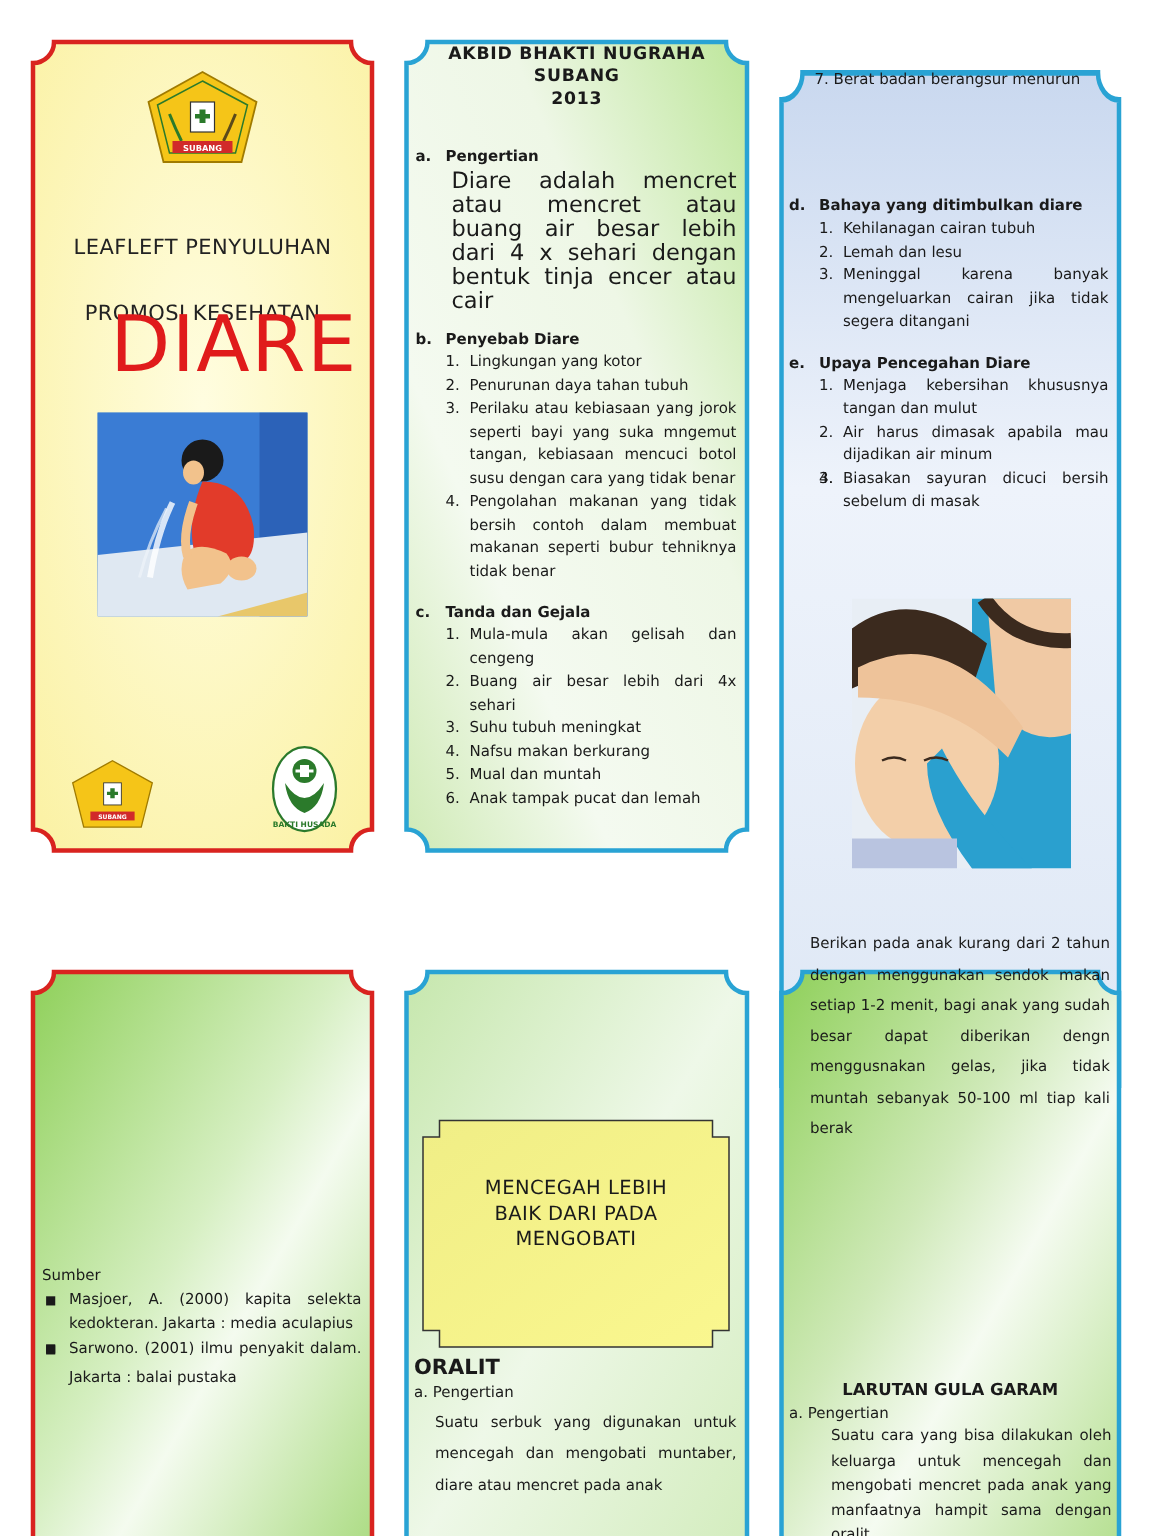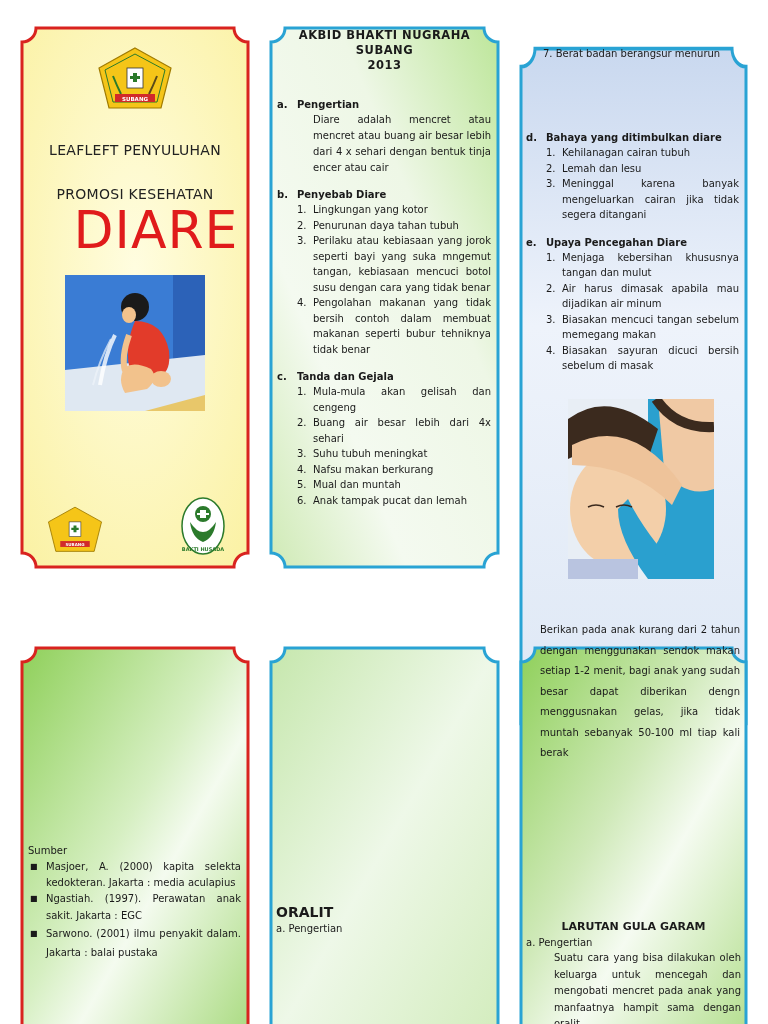--- a/index.html
+++ b/index.html
@@ -9,26 +9,26 @@
     font-family: "DejaVu Sans", sans-serif;
     color:#1a1a1a;
   }
   .frame {
     position:absolute; box-sizing:border-box;
   }
   .frame svg { position:absolute; left:0; top:0; width:100%; height:100%; overflow:visible; }
   .content { position:absolute; box-sizing:border-box; }
   .sec-title { font-weight:bold; font-size:10px; line-height:15px; display:flex; }
   .sec-title .letter { width:20px; flex:none; }
-  .para { margin-left:36px; text-align:justify; font-size:10px; line-height:16px; }
+  .para { margin-left:24px; text-align:justify; font-size:15px; line-height:16px; }
   ol.items { margin:0; padding:0 0 0 36px; list-style:none; }
   ol.items li { position:relative; font-size:10px; line-height:15.5px; text-align:justify; }
   ol.items li .num { position:absolute; left:-16px; top:0; }
 
-  .p1-sub { text-align:center; font-size:14px; letter-spacing:0.3px; color:#222; }
+  .p1-sub { text-align:center; font-size:14px; letter-spacing:0.3px; color:#222;margin-top:15px; }
   .p1-title { text-align:center; font-size:52px; color:#e01b1b; letter-spacing:1px; line-height:56px; }
   .ref-list { list-style:none; margin:0; padding:0; }
   .ref-list li { position:relative; padding-left:18px; font-size:10px; line-height:15.5px; text-align:justify; }
   .ref-list li .bullet { position:absolute; left:2px; top:0; font-size:8px; }
 </style>
 </head>
 <body>
 
 <div class="frame" style="left:20px;top:26px;width:230px;height:543px;">
   <svg viewBox="0 0 230 543" preserveAspectRatio="none">
@@ -178,21 +178,21 @@
       <li><span class="num">3.</span><span>Meninggal karena banyak mengeluarkan cairan jika tidak segera ditangani</span></li>
     </ol>
 
     <div class="sec-title" style="margin-top:12px;">
       <span class="letter">e.</span>
       <span>Upaya Pencegahan Diare</span>
     </div>
     <ol class="items">
       <li><span class="num">1.</span><span>Menjaga kebersihan khususnya tangan dan mulut</span></li>
       <li><span class="num">2.</span><span>Air harus dimasak apabila mau dijadikan air minum</span></li>
-      <li><span class="num">3.</span><span>Biasakan mencuci tangan sebelum memegang makan</span></li>
+      <li><span class="num">3.</span></li>
       <li><span class="num">4.</span><span>Biasakan sayuran dicuci bersih sebelum di masak</span></li>
     </ol>
   </div>
 
   <div style="position:absolute;left:49px;top:353px;width:146px;height:180px;overflow:hidden;">
     <svg viewBox="0 0 146 180" width="146" height="180">
       <rect width="146" height="180" fill="#e8eef5"></rect>
       <rect x="80" y="0" width="66" height="180" fill="#2aa0cf"></rect>
       <path d="M90 0 h56 v90 q-30 10 -50 -20 z" fill="#f0c9a4"></path>
       <path d="M88 0 q20 30 58 28" stroke="#3b2a1e" stroke-width="10" fill="none"></path>
@@ -215,41 +215,54 @@
         <stop offset="60%" stop-color="#f4fbef"></stop>
         <stop offset="100%" stop-color="#a8da7e"></stop>
       </linearGradient>
     </defs>
     <path d="M16 2 H214 A14 14 0 0 0 228 16 V400 H2 V16 A14 14 0 0 0 16 2 Z" fill="url(#gGreen2)" stroke="#d9231f" stroke-width="3"></path>
   </svg>
   <div class="content" style="left:8px;top:197px;width:213px;">
     <div style="font-size:10px;line-height:16px;">Sumber</div>
     <ul class="ref-list">
       <li><span class="bullet">■</span><span>Masjoer, A. (2000) kapita selekta kedokteran. Jakarta : media aculapius</span></li>
-      <li style="line-height:17px;"><span class="bullet">■</span><span>Ngastiah. (1997). Perawatan anak sakit. Jakarta : EGC</span></li>
+      <li style="line-height:17px;"><span class="bullet">■</span></li>
       <li style="line-height:19px;"><span class="bullet">■</span><span>Sarwono. (2001) ilmu penyakit dalam. Jakarta : balai pustaka</span></li>
     </ul>
   </div>
 </div>
 
 <div class="frame" style="left:269px;top:646px;width:231px;height:400px;">
   <svg viewBox="0 0 231 400" preserveAspectRatio="none">
     <defs>
       <linearGradient id="gGreen3" x1="0" y1="0" x2="1" y2="1">
         <stop offset="0%" stop-color="#c6e7ad"></stop>
         <stop offset="50%" stop-color="#eef8e8"></stop>
         <stop offset="100%" stop-color="#d2ecbc"></stop>
       </linearGradient>
     </defs>
     <path d="M16 2 H215 A14 14 0 0 0 229 16 V400 H2 V16 A14 14 0 0 0 16 2 Z" fill="url(#gGreen3)" stroke="#29a3d4" stroke-width="3"></path>
   </svg>
 
+  <div style="position:absolute;left:12px;top:100px;width:206px;height:153px;">
+    <svg viewBox="0 0 206 153" width="206" height="153" style="position:absolute;left:0;top:0;">
+      <defs>
+        <linearGradient id="gSlogan" x1="0" y1="0" x2="1" y2="1">
+          <stop offset="0%" stop-color="#f0ee86"></stop>
+          <stop offset="100%" stop-color="#faf78f"></stop>
+        </linearGradient>
+      </defs>
+      <path d="M12 1 H194 V12 H205 V141 H194 V152 H12 V141 H1 V12 H12 Z" fill="url(#gSlogan)" stroke="#333" stroke-width="1"></path>
+    </svg>
+    <div style="position:absolute;left:30px;top:38px;width:146px;text-align:center;font-size:13px;line-height:17px;letter-spacing:0.3px;color:#1a1a1a;">MENCEGAH LEBIH BAIK DARI PADA MENGOBATI</div>
+  </div>
   <div class="content" style="left:7px;top:258px;width:215px;">
     <div style="font-weight:bold;font-size:14px;line-height:16px;">ORALIT</div>
     <div style="font-size:10px;line-height:18px;">a. Pengertian</div>
+    <div style="margin-left:14px;font-size:10px;line-height:21px;text-align:justify;">Suatu serbuk yang digunakan untuk mencegah dan mengobati muntaber, diare atau mencret pada anak</div>
   </div>
 </div>
 
 <div class="frame" style="left:519px;top:646px;width:229px;height:400px;">
   <svg viewBox="0 0 229 400" preserveAspectRatio="none">
     <defs>
       <linearGradient id="gGreen4" x1="0" y1="0" x2="1" y2="1">
         <stop offset="0%" stop-color="#8fd05a"></stop>
         <stop offset="40%" stop-color="#cfe9b8"></stop>
         <stop offset="60%" stop-color="#f5fbf1"></stop>

